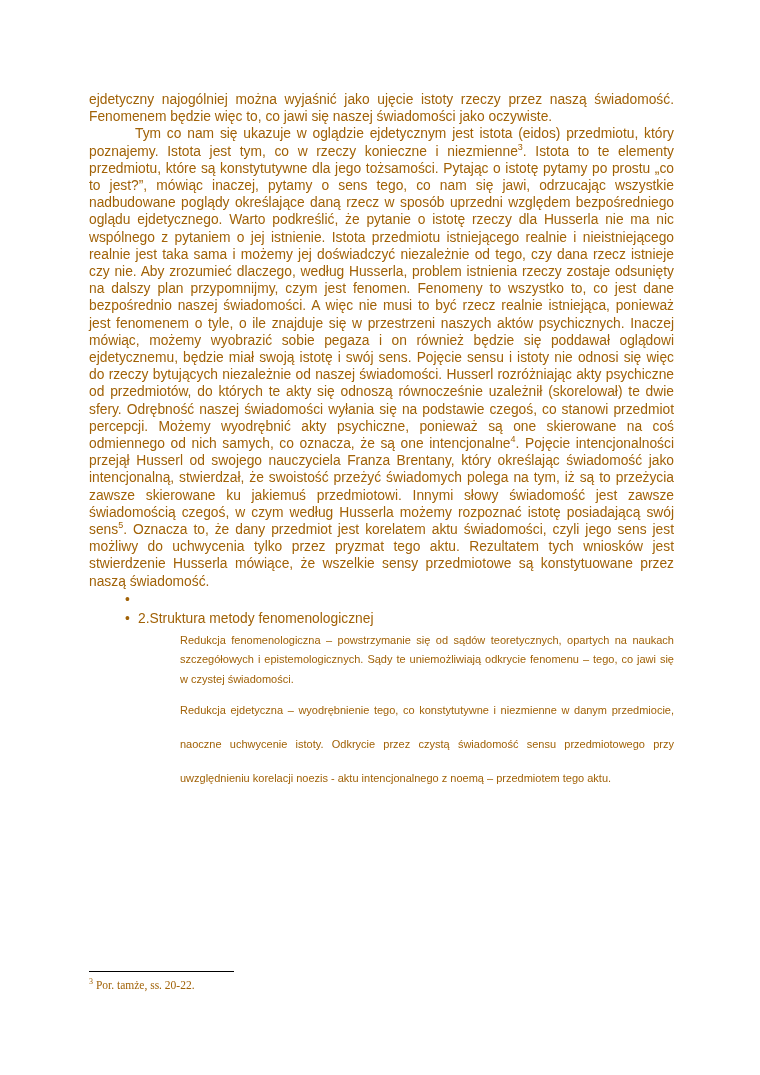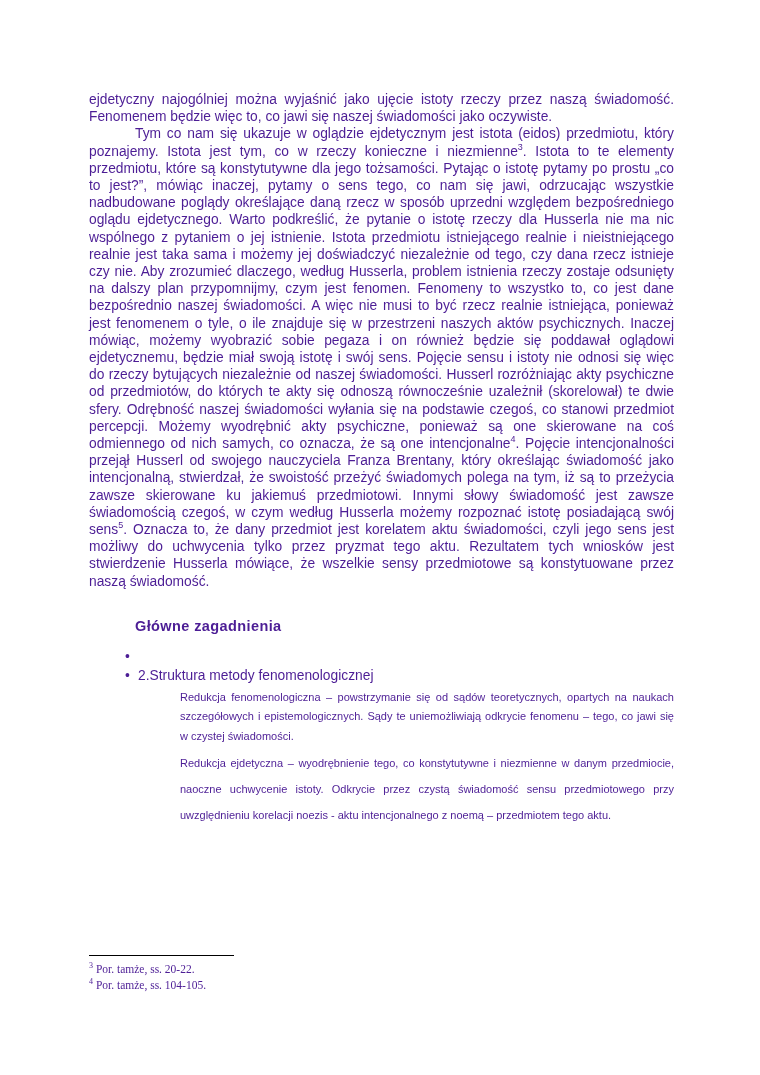--- a/index.html
+++ b/index.html
@@ -1,21 +1,21 @@
 <!DOCTYPE html>
 <html><head>
 <meta charset="utf-8">
 <style>
   * { box-sizing: border-box; }
   html, body { margin: 0; padding: 0; background: #ffffff; }
   .page {
     width: 760px;
     height: 1075px;
     background: #ffffff;
-    color: #4c1d95;
+    color: #a16207;
     font-family: "Liberation Sans", sans-serif;
     padding: 91px 86px 82px 89px;
     display: flex;
     flex-direction: column;
     overflow: hidden;
     position: relative;
   }
   .body-text {
     font-size: 13.8px;
     line-height: 17.2px;
@@ -44,21 +44,21 @@
   .bullet-dot {
     width: 13px;
     flex: 0 0 13px;
   }
   .sub-block {
     margin: 0 0 0 91px;
     font-size: 11px;
     text-align: justify;
   }
   .sub-block.tight { line-height: 19.5px; }
-  .sub-block.loose { line-height: 26px; margin-top: 4px; }
+  .sub-block.loose { line-height: 34px; margin-top: 4px; }
   .footnotes {
     margin-top: auto;
     padding-top: 10px;
   }
   .fn-rule {
     width: 145px;
     border-top: 1px solid #000000;
     margin-bottom: 6px;
   }
   .footnote {
@@ -74,35 +74,33 @@
 </style>
 </head>
 <body>
 
 <div class="page">
 
   <p class="body-text para">ejdetyczny najogólniej można wyjaśnić jako ujęcie istoty rzeczy przez naszą świadomość. Fenomenem będzie więc to, co jawi się naszej świadomości jako oczywiste.</p>
 
   <p class="body-text para indent"><span>Tym co nam się ukazuje w oglądzie ejdetycznym jest istota (</span><span class="italic">eidos</span><span>) przedmiotu, który poznajemy. Istota jest tym, co w rzeczy konieczne i niezmienne</span><sup class="fn">3</sup><span>. Istota to te elementy przedmiotu, które są konstytutywne dla jego tożsamości. Pytając o istotę pytamy po prostu „co to jest?”, mówiąc inaczej, pytamy o sens tego, co nam się jawi, odrzucając wszystkie nadbudowane poglądy określające daną rzecz w sposób uprzedni względem bezpośredniego oglądu ejdetycznego. Warto podkreślić, że pytanie o istotę rzeczy dla Husserla nie ma nic wspólnego z pytaniem o jej istnienie. Istota przedmiotu istniejącego realnie i nieistniejącego realnie jest taka sama i możemy jej doświadczyć niezależnie od tego, czy dana rzecz istnieje czy nie. Aby zrozumieć dlaczego, według Husserla, problem istnienia rzeczy zostaje odsunięty na dalszy plan przypomnijmy, czym jest fenomen. Fenomeny to wszystko to, co jest dane bezpośrednio naszej świadomości. A więc nie musi to być rzecz realnie istniejąca, ponieważ jest fenomenem o tyle, o ile znajduje się w przestrzeni naszych aktów psychicznych. Inaczej mówiąc, możemy wyobrazić sobie pegaza i on również będzie się poddawał oglądowi ejdetycznemu, będzie miał swoją istotę i swój sens. Pojęcie sensu i istoty nie odnosi się więc do rzeczy bytujących niezależnie od naszej świadomości. Husserl rozróżniając akty psychiczne od przedmiotów, do których te akty się odnoszą równocześnie uzależnił (skorelował) te dwie sfery. Odrębność naszej świadomości wyłania się na podstawie czegoś, co stanowi przedmiot percepcji. Możemy wyodrębnić akty psychiczne, ponieważ są one skierowane na coś odmiennego od nich samych, co oznacza, że są one intencjonalne</span><sup class="fn">4</sup><span>. Pojęcie intencjonalności przejął Husserl od swojego nauczyciela Franza Brentany, który określając świadomość jako intencjonalną, stwierdzał, że swoistość przeżyć świadomych polega na tym, iż są to przeżycia zawsze skierowane ku jakiemuś przedmiotowi. Innymi słowy świadomość jest zawsze świadomością czegoś, w czym według Husserla możemy rozpoznać istotę posiadającą swój sens</span><sup class="fn">5</sup><span>. Oznacza to, że dany przedmiot jest korelatem aktu świadomości, czyli jego sens jest możliwy do uchwycenia tylko przez pryzmat tego aktu. Rezultatem tych wniosków jest stwierdzenie Husserla mówiące, że wszelkie sensy przedmiotowe są konstytuowane przez naszą świadomość.</span></p>
 
-  <h2 class="heading">Główne zagadnienia</h2>
 
   <div class="bullet-list">
     <div class="bullet-item">
       <span class="bullet-dot">•</span>
     </div>
     <div class="bullet-item">
       <span class="bullet-dot">•</span>
         <span>2.Struktura metody fenomenologicznej</span>
     </div>
   </div>
 
   <p class="sub-block tight">Redukcja fenomenologiczna – powstrzymanie się od sądów teoretycznych, opartych na naukach szczegółowych i epistemologicznych. Sądy te uniemożliwiają odkrycie fenomenu – tego, co jawi się w czystej świadomości.</p>
 
   <p class="sub-block loose">Redukcja ejdetyczna – wyodrębnienie tego, co konstytutywne i niezmienne w danym przedmiocie, naoczne uchwycenie istoty. Odkrycie przez czystą świadomość sensu przedmiotowego przy uwzględnieniu korelacji noezis - aktu intencjonalnego z noemą – przedmiotem tego aktu.</p>
 
   <div class="footnotes">
     <div class="fn-rule"></div>
     <div class="footnote"><sup>3</sup> <span>Por. tamże, ss. 20-22.</span></div>
-    <div class="footnote"><sup>4</sup> <span>Por. tamże, ss. 104-105.</span></div>
   </div>
 
 </div>
 
 </body></html>

